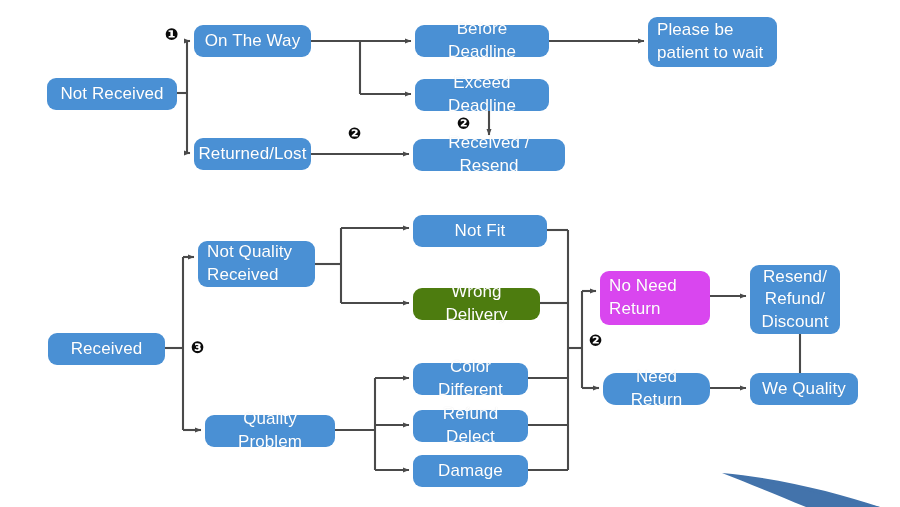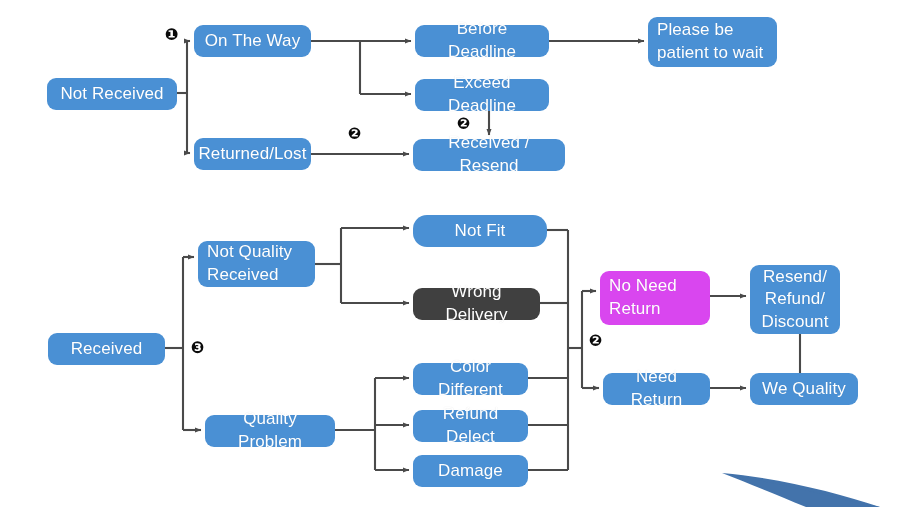--- a/index.html
+++ b/index.html
@@ -123,28 +123,28 @@
   <div class="node center" style="left: 415px; top: 25px; width: 134px; height: 31px; background: rgb(74, 144, 212); color: rgb(255, 255, 255);">Before Deadline</div>
   <div class="node center" style="left: 415px; top: 79px; width: 134px; height: 31px; background: rgb(74, 144, 212); color: rgb(255, 255, 255);">Exceed Deadline</div>
   <div class="node center" style="left: 413px; top: 139px; width: 152px; height: 31px; background: rgb(74, 144, 212); color: rgb(255, 255, 255);">Recelved / Resend</div>
   <div class="node left" style="left: 648px; top: 17px; width: 129px; height: 50px; background: rgb(74, 144, 212); color: rgb(255, 255, 255);">Please be
 patient to wait</div>
 
   <div class="node center" style="left: 48px; top: 333px; width: 117px; height: 31px; background: rgb(74, 144, 212); color: rgb(255, 255, 255);">Received</div>
   <div class="node left" style="left: 198px; top: 241px; width: 117px; height: 46px; background: rgb(74, 144, 212); color: rgb(255, 255, 255);">Not   Quality
 Received</div>
   <div class="node center" style="left: 205px; top: 415px; width: 130px; height: 31px; background: rgb(74, 144, 212); color: rgb(255, 255, 255);">Quality Problem</div>
-  <div class="node center" style="left: 413px; top: 215px; width: 134px; height: 31px; background: rgb(74, 144, 212); color: rgb(255, 255, 255); border-radius: 14px;">Not Fit</div>
-  <div class="node center" style="left: 413px; top: 288px; width: 127px; height: 31px; background: #404040; color: rgb(255, 255, 255);">Wrong Delivery</div>
+  <div class="node center" style="left: 413px; top: 215px; width: 134px; height: 31px; background: rgb(74, 144, 212); color: rgb(255, 255, 255);">Not Fit</div>
+  <div class="node center" style="left: 413px; top: 288px; width: 127px; height: 31px; background: #4d7c0f; color: rgb(255, 255, 255);">Wrong Delivery</div>
   <div class="node center" style="left: 413px; top: 363px; width: 115px; height: 31px; background: rgb(74, 144, 212); color: rgb(255, 255, 255);">Color Different</div>
   <div class="node center" style="left: 413px; top: 410px; width: 115px; height: 31px; background: rgb(74, 144, 212); color: rgb(255, 255, 255);">Refund Delect</div>
   <div class="node center" style="left: 413px; top: 455px; width: 115px; height: 31px; background: rgb(74, 144, 212); color: rgb(255, 255, 255);">Damage</div>
   <div class="node left" style="left: 600px; top: 271px; width: 110px; height: 54px; background: #d946ef; color: rgb(255, 255, 255);">No Need
 Return</div>
-  <div class="node center" style="left: 603px; top: 373px; width: 107px; height: 31px; background: rgb(74, 144, 212); color: rgb(255, 255, 255);">Need Return</div>
+  <div class="node center" style="left: 603px; top: 373px; width: 107px; height: 31px; background: rgb(74, 144, 212); color: rgb(255, 255, 255); border-radius: 13px;">Need Return</div>
   <div class="node center" style="left: 750px; top: 265px; width: 90px; height: 69px; background: rgb(74, 144, 212); color: rgb(255, 255, 255);">Resend/
 Refund/
 Discount</div>
   <div class="node center" style="left: 750px; top: 373px; width: 108px; height: 31px; background: rgb(74, 144, 212); color: rgb(255, 255, 255);">We Quality</div>
 
   <div class="marker" style="left: 164px; top: 27px; background: transparent; color: rgb(10, 10, 10); font-size: 16px; line-height: 15px;">❶</div>
   <div class="marker" style="left: 347px; top: 126px; background: transparent; color: rgb(10, 10, 10); font-size: 16px; line-height: 15px;">❷</div>
   <div class="marker" style="left: 456px; top: 116px; background: transparent; color: rgb(10, 10, 10); font-size: 16px; line-height: 15px;">❷</div>
   <div class="marker" style="left: 190px; top: 340px; background: transparent; color: rgb(10, 10, 10); font-size: 16px; line-height: 15px;">❸</div>
   <div class="marker" style="left: 588px; top: 333px; background: transparent; color: rgb(10, 10, 10); font-size: 16px; line-height: 15px;">❷</div>

